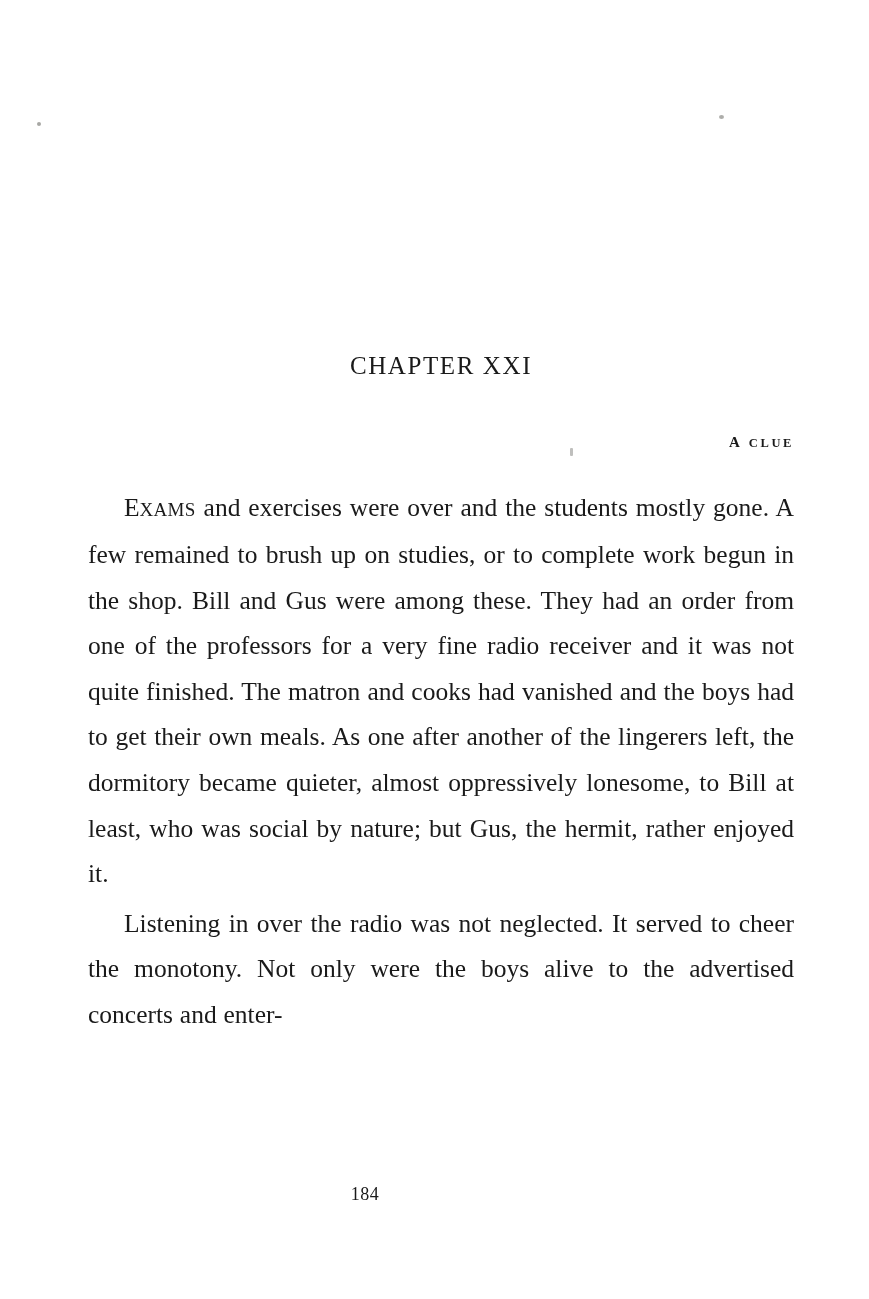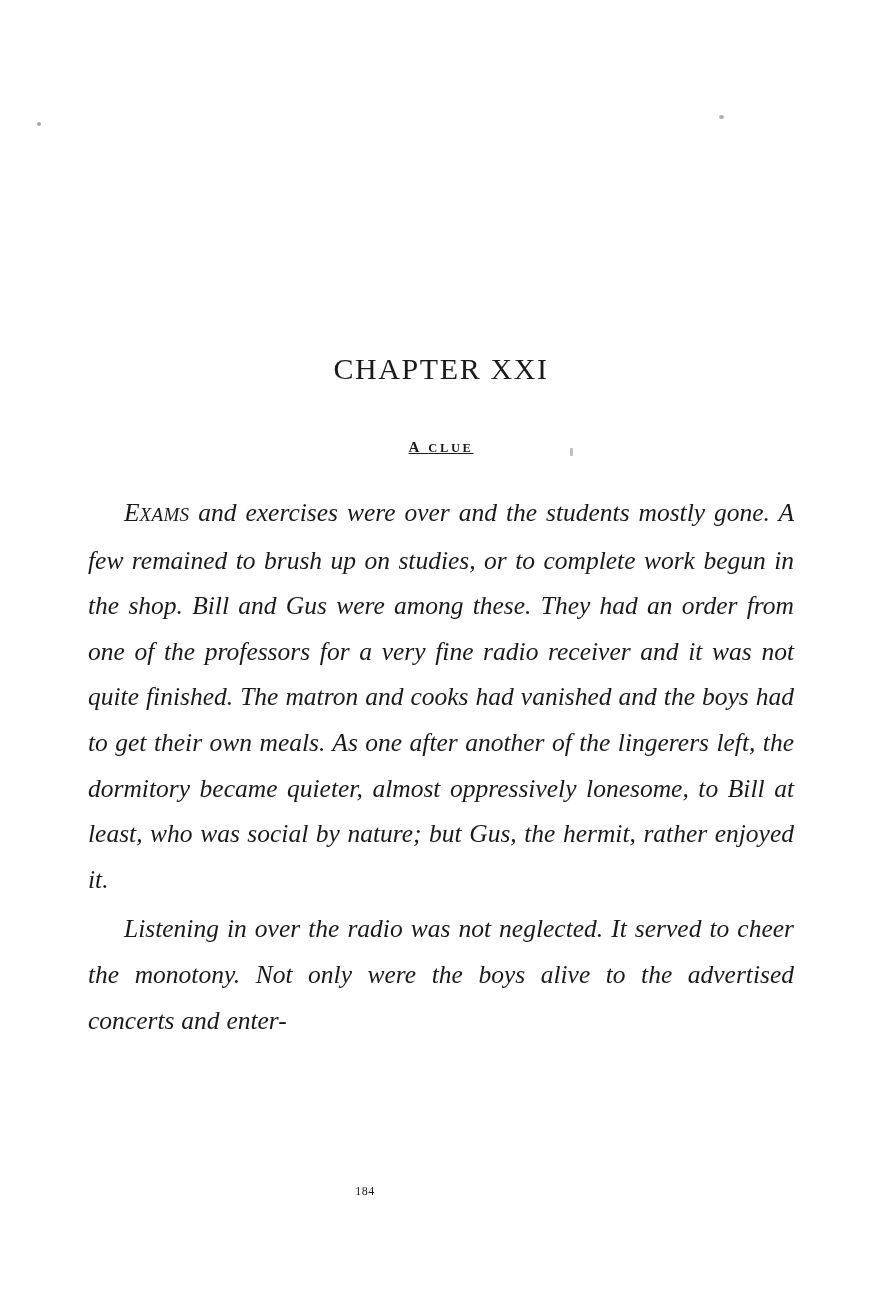--- a/index.html
+++ b/index.html
@@ -47,65 +47,63 @@
     opacity: 0.55;
   }
   .content {
     position: absolute;
     left: 88px;
     top: 352px;
     width: 706px;
   }
   .chapter-title {
     text-align: center;
-    font-size: 30px;
+    font-size: 25px;
     letter-spacing: 1.6px;
     font-weight: 400;
     margin: 0;
     line-height: 1.1;
   }
   .chapter-subtitle {
-    text-align: center;
+    text-align: right;
     font-size: 15px;
     letter-spacing: 2.6px;
     font-weight: 700;
     margin: 54px 0 0 0;
     text-transform: uppercase;
-    text-decoration: underline;
   }
   .chapter-subtitle .small-caps {
     font-size: 12.5px;
   }
   .body-text {
     margin: 34px 0 0 0;
     font-size: 25.5px;
     line-height: 45.6px;
     text-align: justify;
     text-justify: inter-word;
     word-spacing: 0.5px;
-    font-style: italic;
   }
   .body-text.second {
     margin-top: 4px;
   }
   .body-text .indent {
     display: inline-block;
     width: 36px;
   }
   .body-text .smallcaps-lead {
     font-size: 19px;
     letter-spacing: 0.3px;
   }
   .page-number {
     position: absolute;
     top: 1184px;
     left: 0;
     width: 730px;
     text-align: center;
-    font-size: 12px;
+    font-size: 18px;
     letter-spacing: 0.5px;
   }
 </style>
 </head>
 <body>
 
 <div class="page">
 
   <span class="speck speck-left"></span>
   <span class="speck speck-right"></span>

